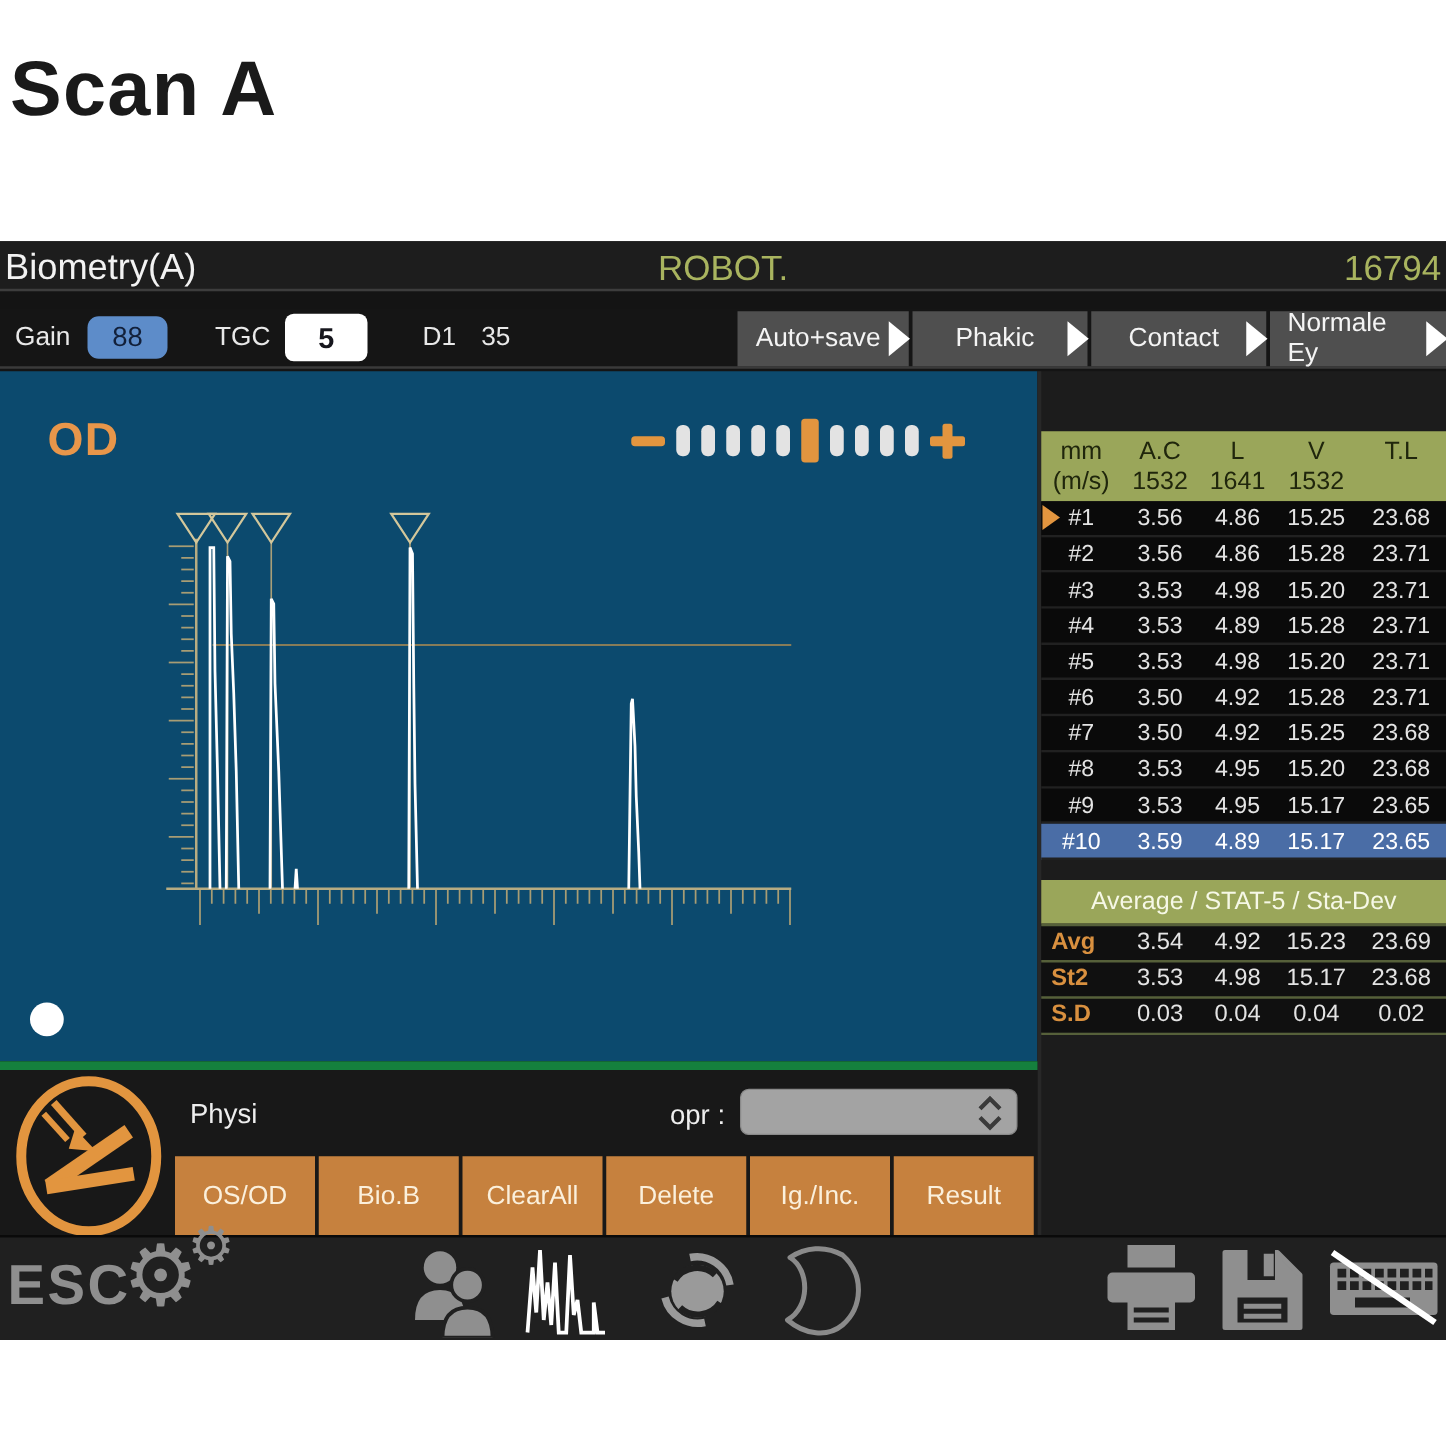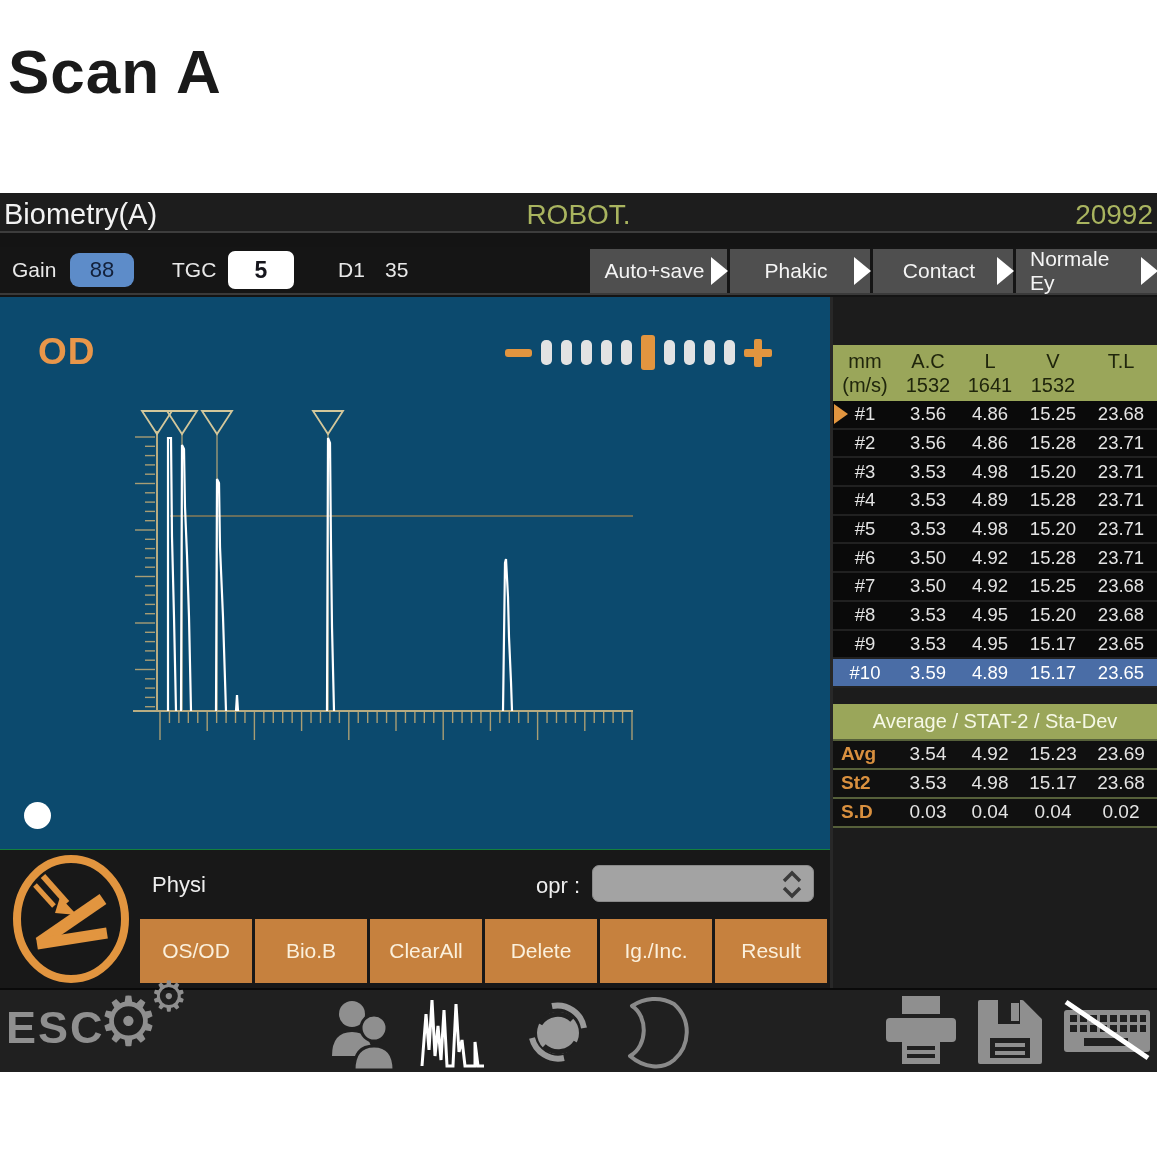--- a/index.html
+++ b/index.html
@@ -54,21 +54,21 @@
   .trow.selected{background:#4a6da6;color:#ffffff;}
   .rowmark{position:absolute;left:1px;top:50%;transform:translateY(-50%);width:0;height:0;
            border-left:14px solid #e2953f;border-top:10px solid transparent;border-bottom:10px solid transparent;}
   .stats{margin-top:16px;border-bottom:2px solid #56603a;}
   .stitle{height:35px;background:#9aa65a;color:#f6f8e6;font-size:20px;display:flex;align-items:center;justify-content:center;}
   .srow{height:27px;border-top:2px solid #56603a;background:#101010;color:#e4e4e4;font-size:19px;}
   .srow:first-of-type{border-top:none;}
   .srow .lbl{color:#d9903f;text-align:left;padding-left:8px;font-weight:600;}
 
   
-  .cpanel{position:absolute;left:0;top:656px;width:830px;height:139px;background:#181818;border-top:1px solid #15803d;box-sizing:border-box;}
+  .cpanel{position:absolute;left:0;top:656px;width:830px;height:139px;background:#181818;border-top:7px solid #15803d;box-sizing:border-box;}
   .probe{position:absolute;left:10px;top:4px;}
   .physi{position:absolute;left:152px;top:22px;color:#eeeeee;font-size:22px;}
   .oprlab{position:absolute;left:536px;top:23px;color:#eeeeee;font-size:22px;}
   .oprsel{position:absolute;left:592px;top:15px;width:222px;height:37px;background:#a3a3a3;border:1px solid #8a8a8a;
           border-radius:7px;box-sizing:border-box;}
   .oprsel svg{position:absolute;right:8px;top:4px;}
   .oprval{position:absolute;left:10px;top:7px;font-size:19px;color:#222;}
   .cbtns{position:absolute;left:140px;top:69px;display:flex;gap:3px;}
   .cbtn{width:112px;height:64px;background:#c6813e;color:#fbf0dc;font-size:21px;border:none;
         display:flex;align-items:center;justify-content:center;}
@@ -84,21 +84,21 @@
 </head>
 <body>
 
 <div class="scan-title">Scan A</div>
 
 <div class="ui">
 
   <div class="hdr">
     <div class="hdr-title">Biometry(A)</div>
     <div class="hdr-center">ROBOT.</div>
-    <div class="hdr-id">20992</div>
+    <div class="hdr-id">16794</div>
   </div>
 
   <div class="tb">
     <span class="lab" style="left:12px">Gain</span>
     <span class="badge">88</span>
     <span class="lab" style="left:172px">TGC</span>
     <span class="tgcbox">5</span>
     <span class="lab" style="left:338px">D1</span>
     <span class="lab" style="left:385px">35</span>
     <div class="modebtns">
@@ -340,21 +340,21 @@
     </div>
     <div class="trow grid5 selected">
       <span>#10</span>
         <span>3.59</span>
         <span>4.89</span>
         <span>15.17</span>
         <span>23.65</span>
     </div>
 
     <div class="stats">
-      <div class="stitle">Average / STAT-2 / Sta-Dev</div>
+      <div class="stitle">Average / STAT-5 / Sta-Dev</div>
       <div class="srow grid5">
         <span class="lbl">Avg</span>
           <span>3.54</span>
           <span>4.92</span>
           <span>15.23</span>
           <span>23.69</span>
       </div>
       <div class="srow grid5">
         <span class="lbl">St2</span>
           <span>3.53</span>

